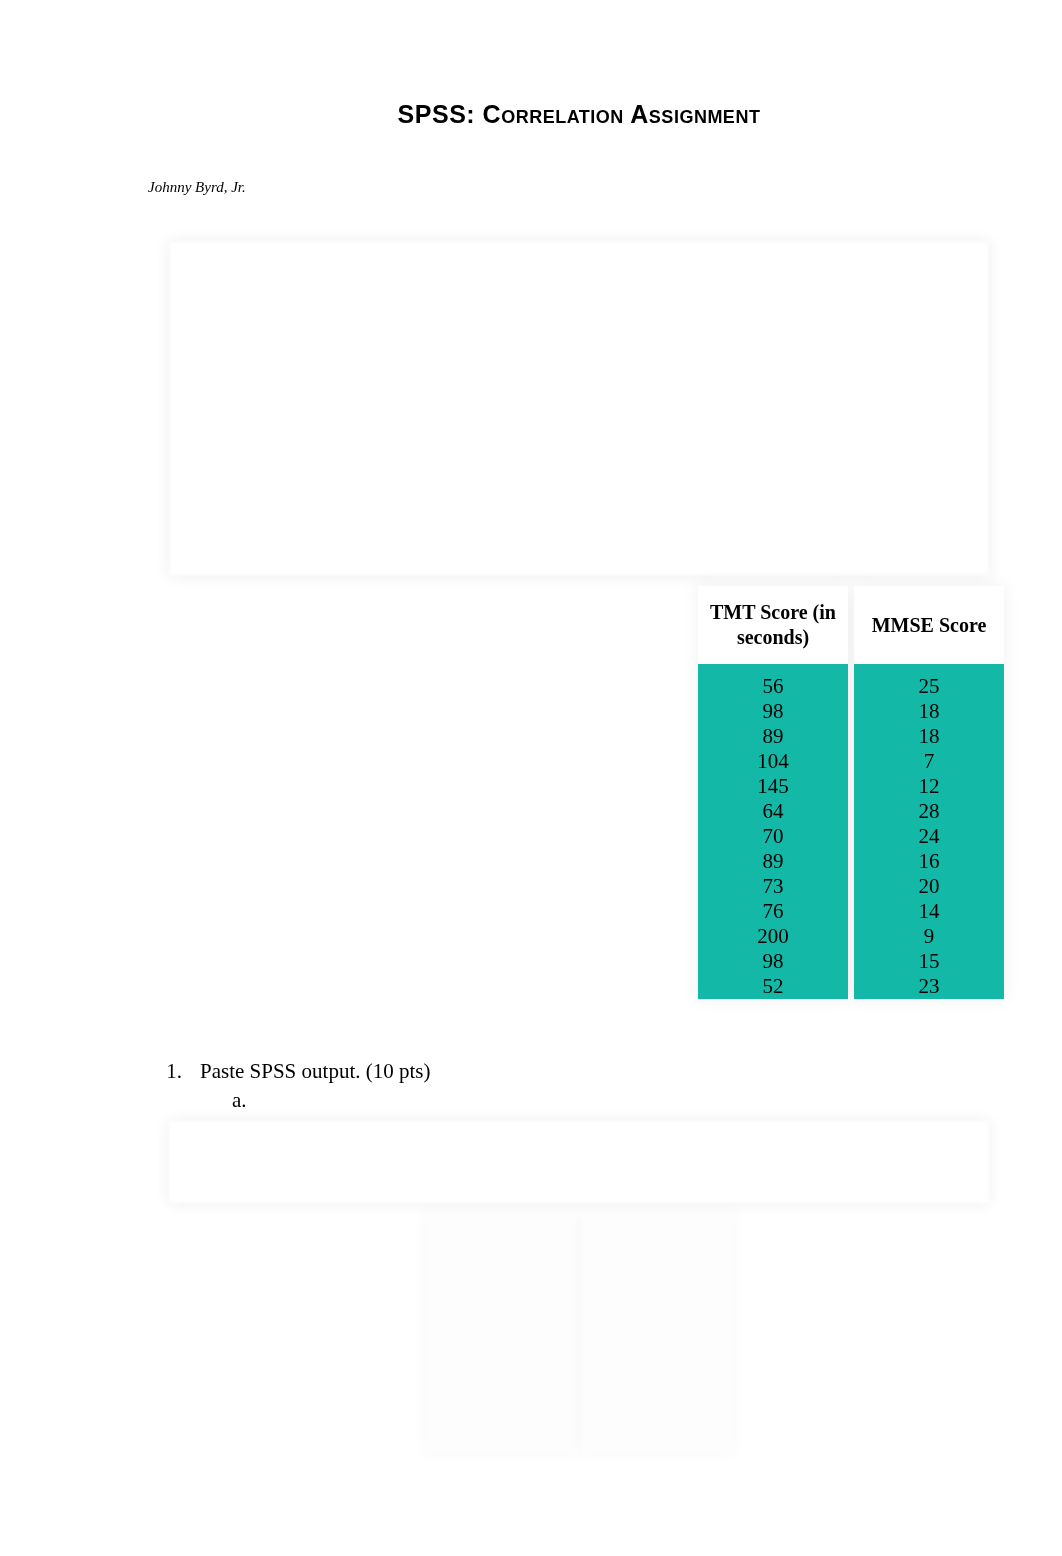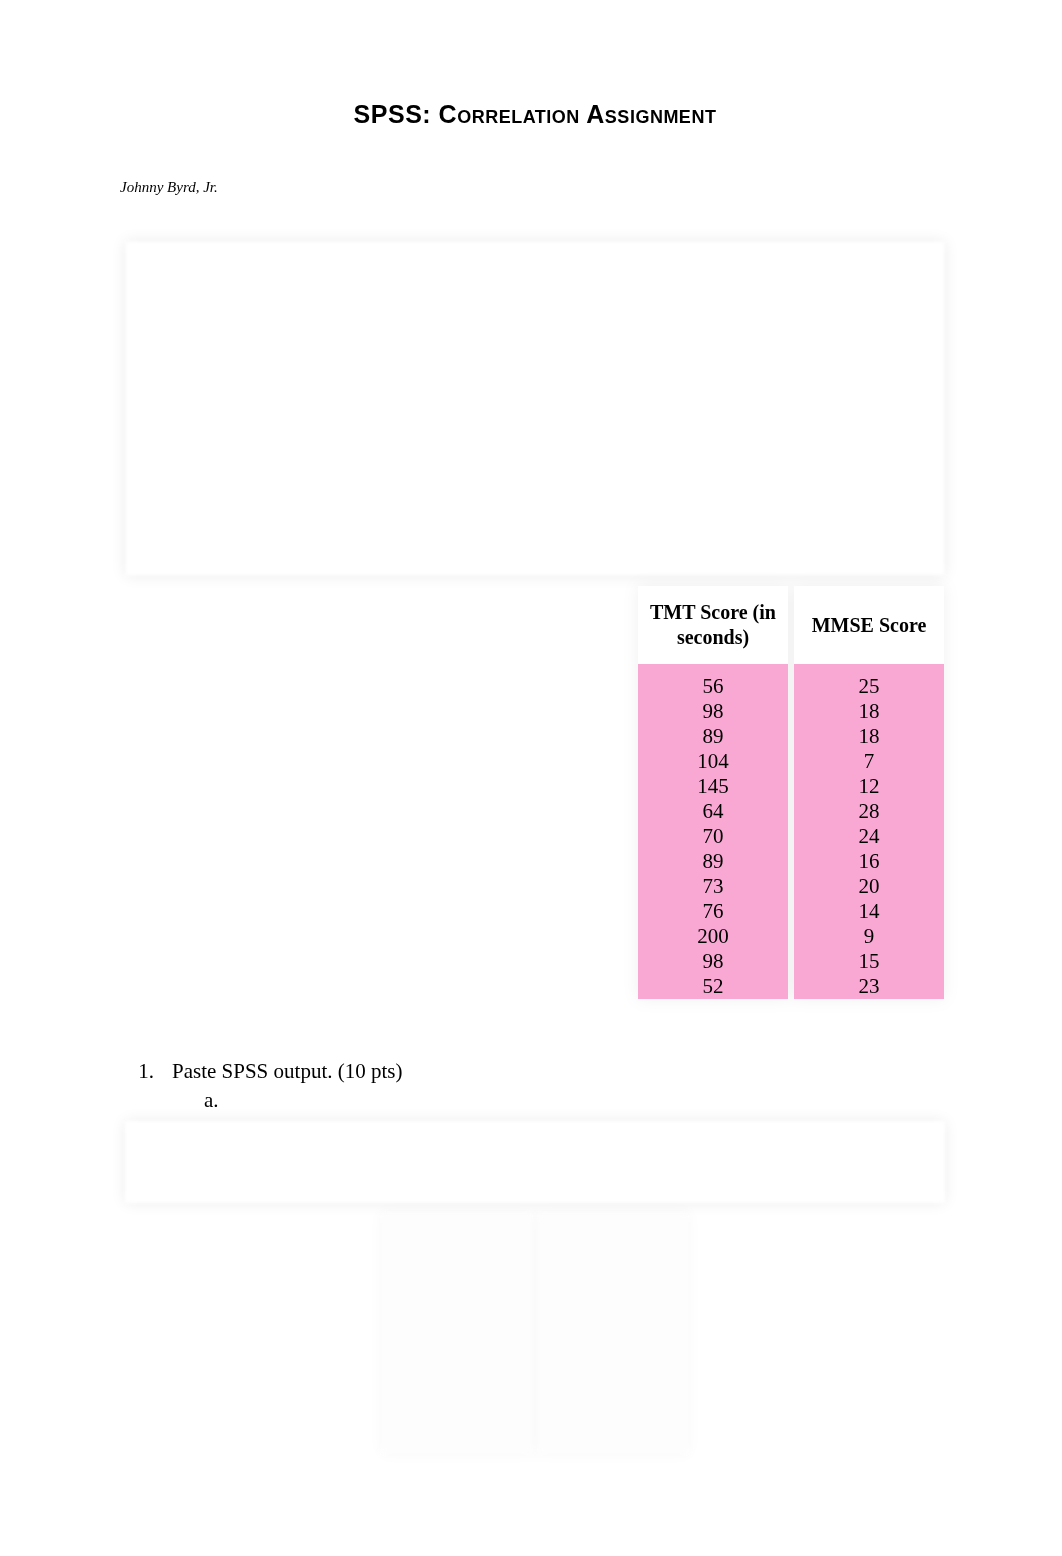--- a/index.html
+++ b/index.html
@@ -9,21 +9,22 @@
     }
     body {
       width: 1062px;
       min-height: 1556px;
       background: #ffffff;
       font-family: Georgia, 'Times New Roman', serif;
       color: #000000;
       position: relative;
     }
     .page {
-      padding: 100px 112px 0 120px;
+      padding: 100px 52px 0 120px;
+      margin-left: 28px;
     }
     .title {
       text-align: center;
       font-weight: bold;
       font-size: 25px;
       font-variant: small-caps;
       letter-spacing: 0.5px;
       margin-bottom: 50px;
       font-family: Verdana, Geneva, sans-serif;
     }
@@ -59,21 +60,21 @@
       text-align: center;
       background: #ffffff;
       vertical-align: middle;
       line-height: 1.25;
     }
     .data-table td {
       width: 150px;
       padding: 0 10px;
       font-size: 21px;
       text-align: center;
-      background: #f9a8d4;
+      background: #14b8a6;
       height: 25px;
       line-height: 25px;
     }
     .spacer-row td {
       height: 10px;
       line-height: 10px;
       font-size: 1px;
     }
     .question-block {
       padding-left: 10px;

